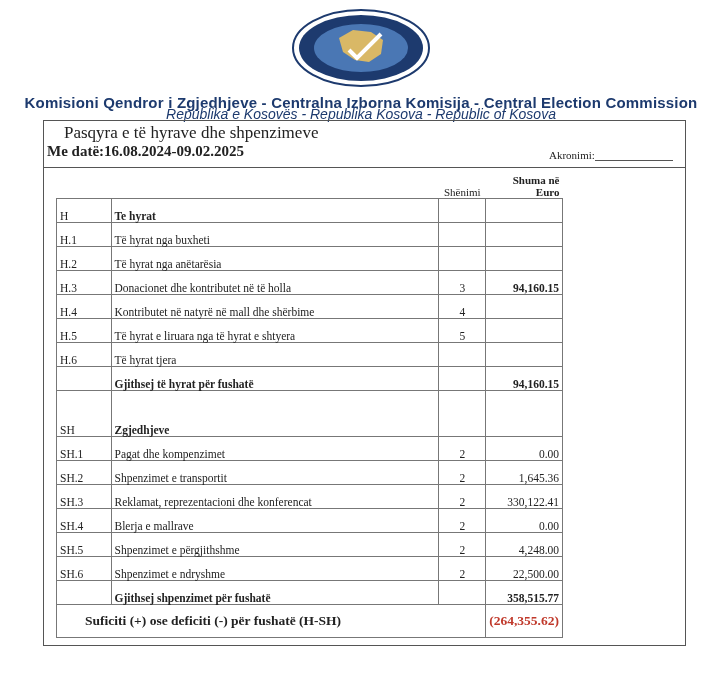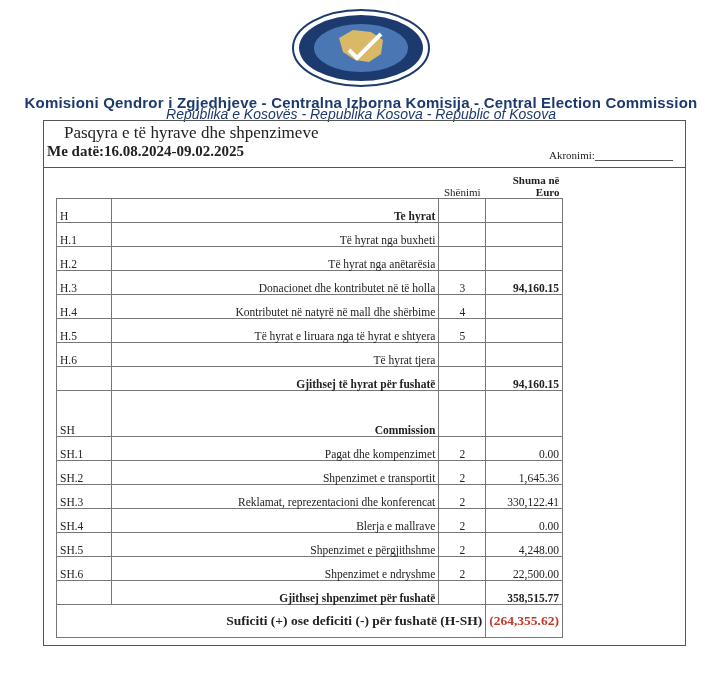--- a/index.html
+++ b/index.html
@@ -9,21 +9,21 @@
   .hdr2 { position: absolute; left: 0; top: 106px; width: 722px; text-align: center; font-family: "Liberation Sans", sans-serif; font-style: italic; font-size: 14px; color: #1d3a6e; white-space: nowrap; }
   .frame { position: absolute; left: 43px; top: 120px; width: 641px; height: 524px; border: 1px solid #555; }
   .titlebox { position: absolute; left: 0; top: 0; width: 641px; height: 46px; border-bottom: 1px solid #555; }
   .title1 { position: absolute; left: 20px; top: 2px; font-size: 17px; }
   .title2 { position: absolute; left: 3px; top: 22px; font-size: 15px; font-weight: bold; }
   .akr { position: absolute; left: 505px; top: 28px; font-size: 11px; }
   .akr-line { display: inline-block; width: 78px; border-bottom: 1px solid #555; height: 10px; vertical-align: bottom; }
   table { position: absolute; left: 12px; top: 47px; border-collapse: collapse; width: 507px; font-size: 11.5px; }
   td { border: 1px solid #777; height: 23px; padding: 0 3px; vertical-align: bottom; }
   td.c1 { width: 48px; }
-  td.c2 { width: 326px; text-align: right; }
+  td.c2 { width: 326px; }
   td.c3 { width: 40px; text-align: center; }
   td.c4 { text-align: right; }
   .b { font-weight: bold; }
   tr.hrow td { height: 30px; border-top: none; border-left: none; border-right: none; }
   tr.hrow td.c3 { font-size: 11px; }
   tr.hrow td.c4 { font-weight: bold; font-size: 11px; text-align: right; }
   tr.tall td { height: 45px; }
   tr.final td { height: 32px; font-size: 13.5px; vertical-align: middle; }
   .red { color: #c0392b; margin-top: 9px; }
 </style>
@@ -103,21 +103,21 @@
     </tr>
     <tr>
       <td class="c1"></td>
       <td class="c2 b">Gjithsej të hyrat për fushatë</td>
       <td class="c3"></td>
       <td class="c4 b">94,160.15</td>
     </tr>
 
     <tr class="tall">
       <td class="c1">SH</td>
-      <td class="c2 b">Commission</td>
+      <td class="c2 b">Zgjedhjeve</td>
       <td class="c3"></td>
           <td class="c4"></td>
     </tr>
     <tr>
       <td class="c1">SH.1</td>
       <td class="c2">Pagat dhe kompenzimet</td>
       <td class="c3">2</td>
       <td class="c4">0.00</td>
     </tr>
     <tr>
@@ -151,18 +151,18 @@
       <td class="c4">22,500.00</td>
     </tr>
     <tr>
       <td class="c1"></td>
       <td class="c2 b">Gjithsej shpenzimet për fushatë</td>
       <td class="c3"></td>
       <td class="c4 b">358,515.77</td>
     </tr>
 
     <tr class="final">
-      <td class="c2 b" colspan="3" style="padding-left:72px;">Suficiti (+) ose deficiti (-) për fushatë (H-SH)</td>
+      <td class="c2 b" colspan="3" style="padding-left:28px;">Suficiti (+) ose deficiti (-) për fushatë (H-SH)</td>
       <td class="c4 b red" style="color: rgb(192, 57, 43);">(264,355.62)</td>
     </tr>
   </tbody>
     </table>
 </div>
 
 </body></html>

